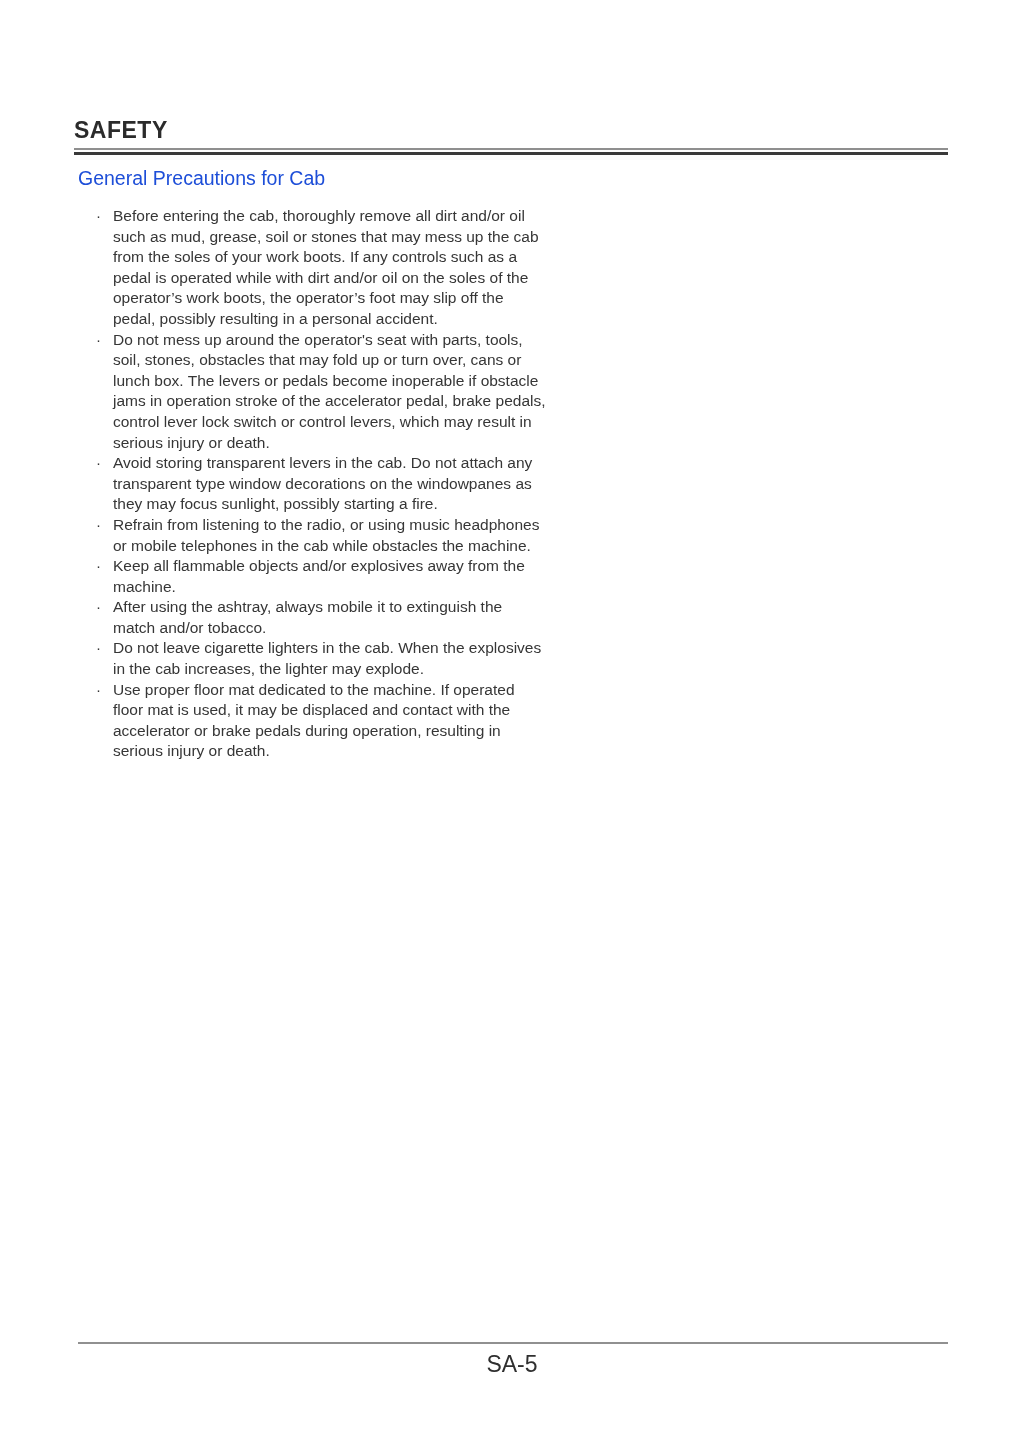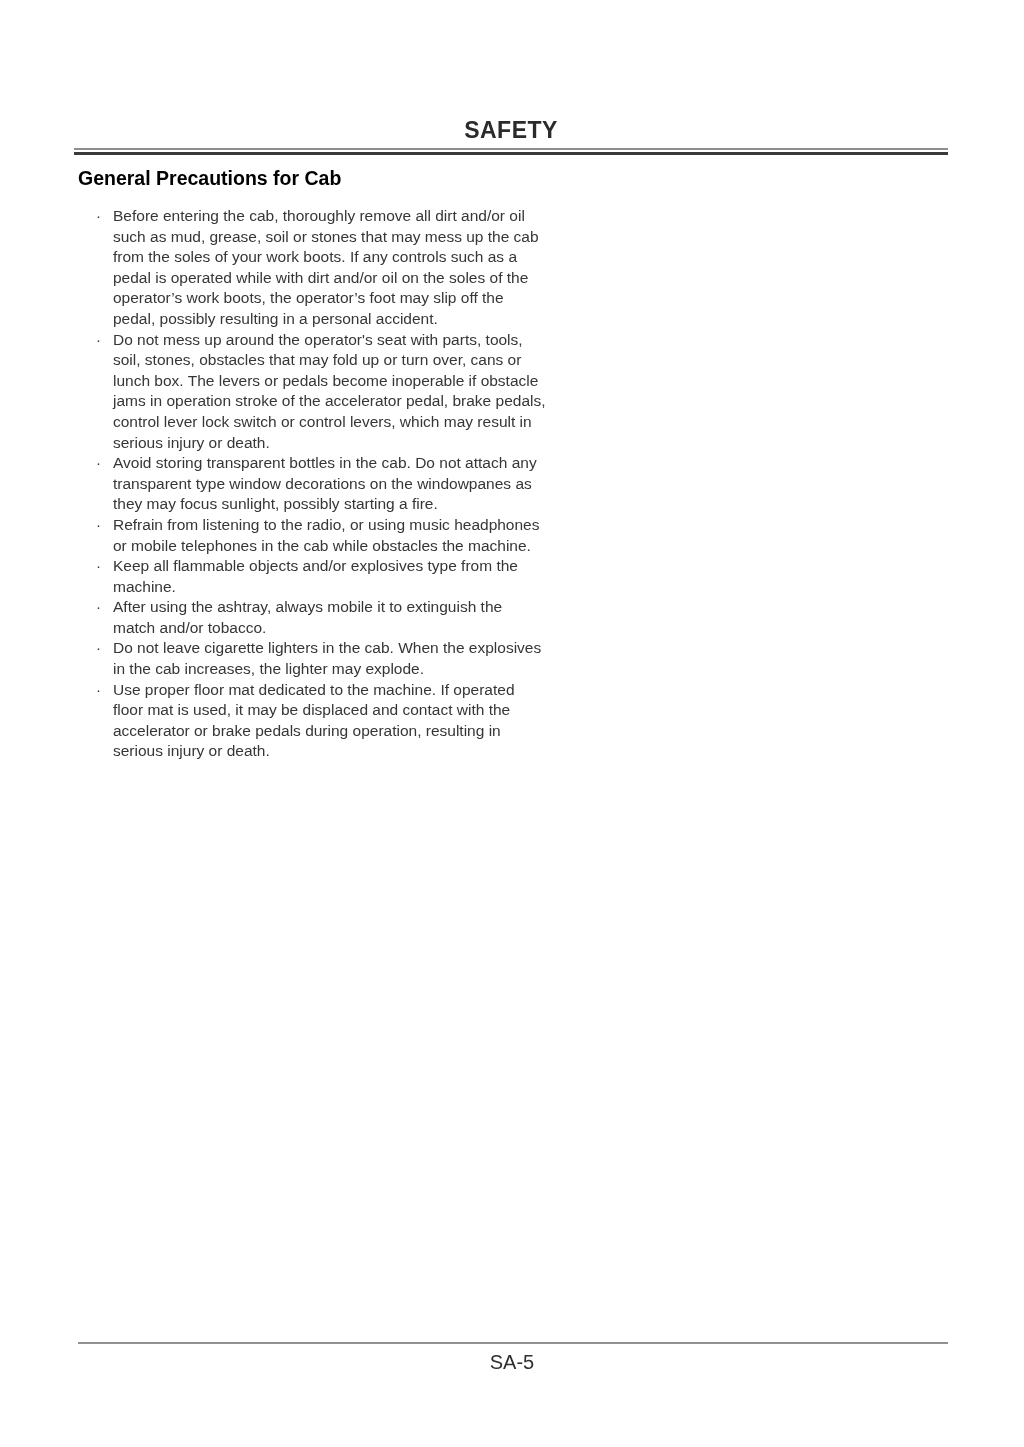--- a/index.html
+++ b/index.html
@@ -18,21 +18,21 @@
   }
   
   .header {
     position: absolute;
     top: 0;
     left: 74px;
     right: 76px;
   }
   .header-title {
     padding-top: 117px;
-    text-align: center;
+    text-align: left;
     font-size: 23px;
     font-weight: bold;
     letter-spacing: 0.5px;
     color: #2b2b2b;
   }
   .double-rule {
     margin-top: 4px;
   }
   .double-rule .rule-thin {
     height: 2px;
@@ -45,22 +45,22 @@
   .double-rule .rule-thick {
     height: 3px;
     background: #3a3a3a;
   }
   
   .section-title {
     position: absolute;
     top: 167px;
     left: 78px;
     font-size: 19.5px;
-    font-weight: bold;
-    color: #000000;
+    font-weight: normal;
+    color: #1d4ed8;
   }
   
   .bullets {
     position: absolute;
     top: 206px;
     left: 96px;
     width: 452px;
     margin: 0;
     padding: 0;
     list-style: none;
@@ -90,21 +90,21 @@
     right: 76px;
     height: 2px;
     background: #909090;
   }
   .footer-page {
     position: absolute;
     top: 1351px;
     left: 0;
     width: 100%;
     text-align: center;
-    font-size: 20px;
+    font-size: 23px;
     color: #2f2f2f;
   }
 </style>
 </head>
 <body>
 
 <div class="page">
 
   <div class="header">
     <div class="header-title">SAFETY</div>
@@ -123,31 +123,31 @@
       <span class="bullet-text">Before entering the cab, thoroughly remove all dirt and/or oil such as mud, grease, soil or stones that may mess up the cab from the soles of your work boots. If any controls such as a pedal is operated while with dirt and/or oil on the soles of the operator’s work boots, the operator’s foot may slip off the pedal, possibly resulting in a personal accident.</span>
     </li>
 
     <li>
       <span class="bullet-marker">·</span>
       <span class="bullet-text">Do not mess up around the operator's seat with parts, tools, soil, stones, obstacles that may fold up or turn over, cans or lunch box. The levers or pedals become inoperable if obstacle jams in operation stroke of the accelerator pedal, brake pedals, control lever lock switch or control levers, which may result in serious injury or death.</span>
     </li>
 
     <li>
       <span class="bullet-marker">·</span>
-      <span class="bullet-text">Avoid storing transparent bottles in the cab. Do not attach any transparent type window decorations on the windowpanes as they may focus sunlight, possibly starting a fire.</span>
+      <span class="bullet-text">Avoid storing transparent levers in the cab. Do not attach any transparent type window decorations on the windowpanes as they may focus sunlight, possibly starting a fire.</span>
     </li>
 
     <li>
       <span class="bullet-marker">·</span>
       <span class="bullet-text">Refrain from listening to the radio, or using music headphones or mobile telephones in the cab while obstacles the machine.</span>
     </li>
 
     <li>
       <span class="bullet-marker">·</span>
-      <span class="bullet-text">Keep all flammable objects and/or explosives type from the machine.</span>
+      <span class="bullet-text">Keep all flammable objects and/or explosives away from the machine.</span>
     </li>
 
     <li>
       <span class="bullet-marker">·</span>
       <span class="bullet-text">After using the ashtray, always mobile it to extinguish the match and/or tobacco.</span>
     </li>
 
     <li>
       <span class="bullet-marker">·</span>
       <span class="bullet-text">Do not leave cigarette lighters in the cab. When the explosives in the cab increases, the lighter may explode.</span>

